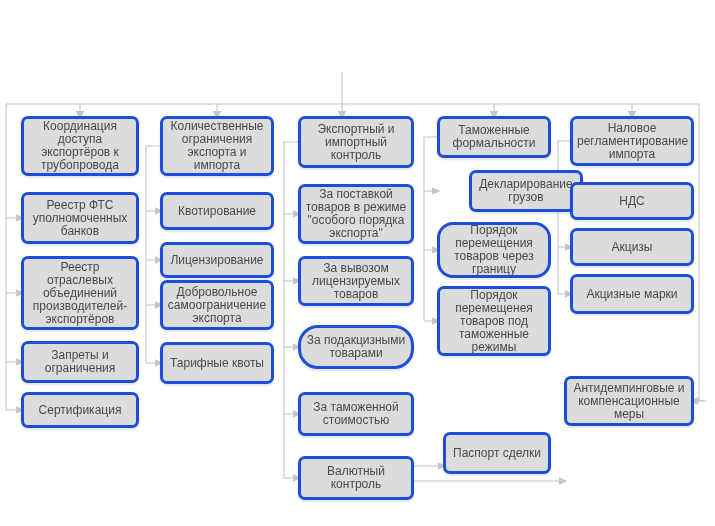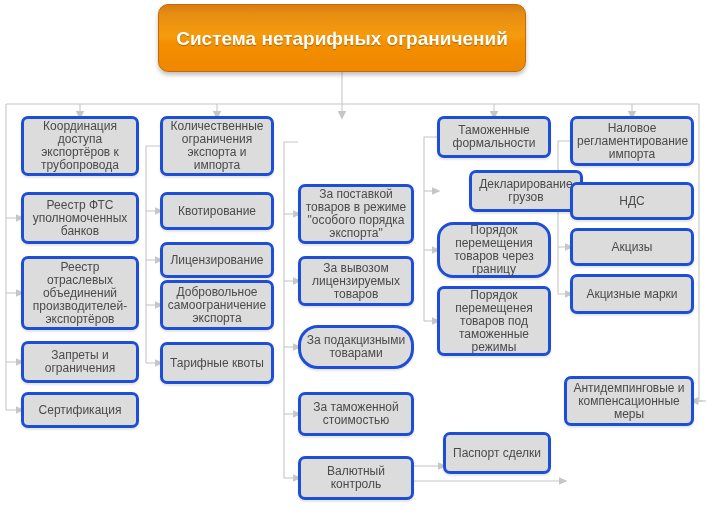--- a/index.html
+++ b/index.html
@@ -116,23 +116,20 @@
 
       <path d="M699,104 L699,401 L703,401"></path>
       <path d="M706,401 L697,401" marker-end="url(#arrow-right)" transform="translate(0,0)"></path>
 
       <path d="M414,466 L439,466" marker-end="url(#arrow-right)"></path>
 
       <path d="M414,481 L560,481" marker-end="url(#arrow-right)"></path>
     </g>
   </svg>
 
-  <div class="node root" style="left:158px; top:4px; width:368px; height:68px;">
-    <span class="label">Система нетарифных ограничений</span>
-  </div>
 
   <div class="node" style="left:21px; top:116px; width:118px; height:60px;">
     <span class="label">Координация доступа экспортёров к трубопровода</span>
   </div>
   <div class="node" style="left:21px; top:192px; width:118px; height:52px;">
     <span class="label">Реестр ФТС уполномоченных банков</span>
   </div>
   <div class="node" style="left:21px; top:256px; width:118px; height:74px;">
     <span class="label">Реестр отраслевых объединений производителей-экспортёров</span>
   </div>
@@ -152,20 +149,23 @@
   <div class="node" style="left:160px; top:242px; width:114px; height:36px;">
     <span class="label">Лицензирование</span>
   </div>
   <div class="node" style="left:160px; top:280px; width:114px; height:50px;">
     <span class="label">Добровольное самоограничение экспорта</span>
   </div>
   <div class="node" style="left:160px; top:342px; width:114px; height:42px;">
     <span class="label">Тарифные квоты</span>
   </div>
 
+  <div class="node" style="left:298px; top:116px; width:116px; height:52px;">
+    <span class="label">Экспортный и импортный контроль</span>
+  </div>
   <div class="node" style="left:298px; top:184px; width:116px; height:60px;">
     <span class="label">За поставкой товаров в режиме "особого порядка экспорта"</span>
   </div>
   <div class="node" style="left:298px; top:256px; width:116px; height:50px;">
     <span class="label">За вывозом лицензируемых товаров</span>
   </div>
   <div class="node" style="left:298px; top:325px; width:116px; height:44px;border-radius:20px;">
     <span class="label">За подакцизными товарами</span>
   </div>
   <div class="node" style="left:298px; top:392px; width:116px; height:44px;">

